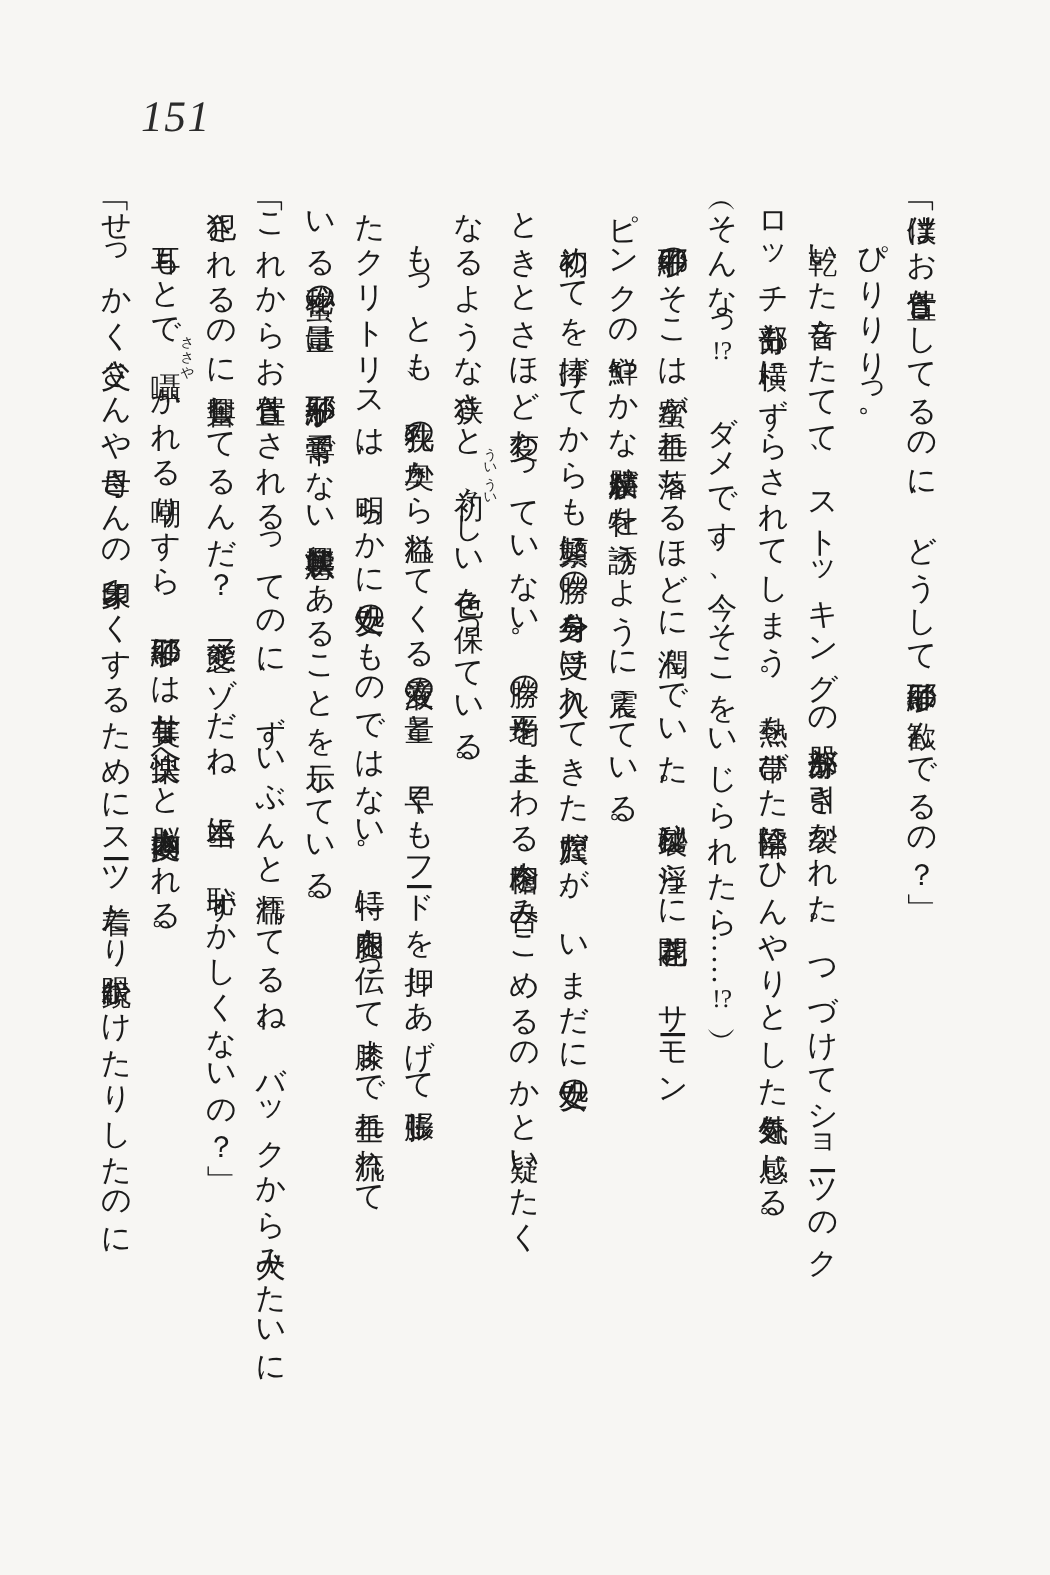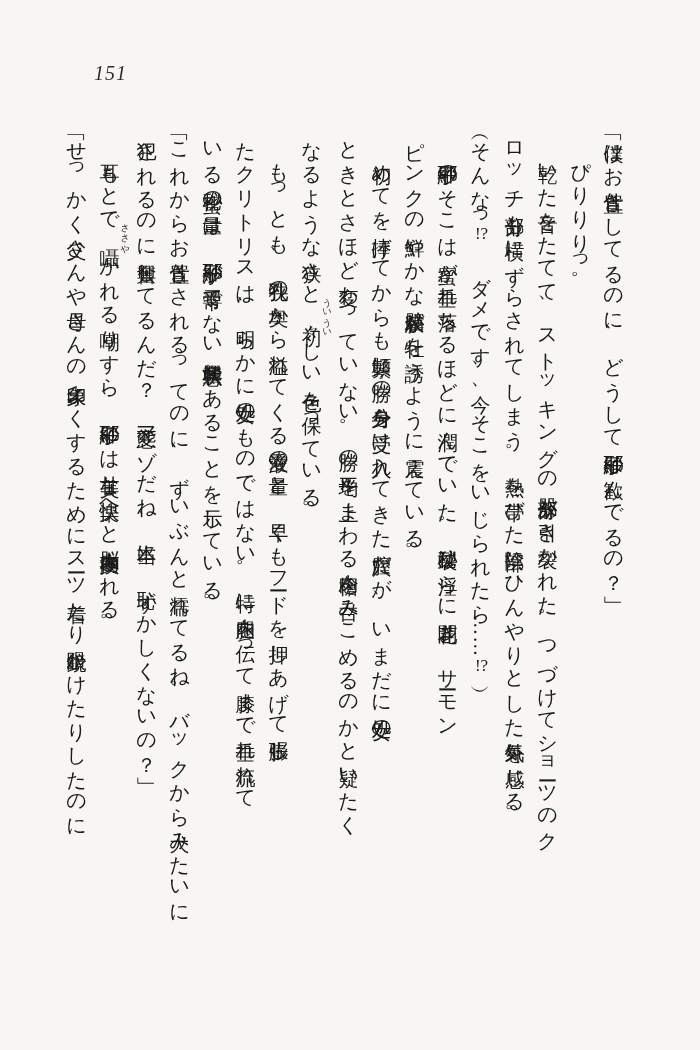--- a/index.html
+++ b/index.html
@@ -11,21 +11,21 @@
     height: 1050px;
     position: relative;
     background: #f7f6f3;
     overflow: hidden;
     font-family: "Liberation Serif", "DejaVu Serif", serif;
   }
   .page-number {
     position: absolute;
     left: 94px;
     top: 62px;
-    font-size: 20px;
+    font-size: 29px;
     font-style: italic;
     color: #2b2b2b;
     letter-spacing: 1px;
   }
   .text-block {
     position: absolute;
     top: 128px;
     right: 70px;
     height: 840px;
     writing-mode: vertical-rl;

